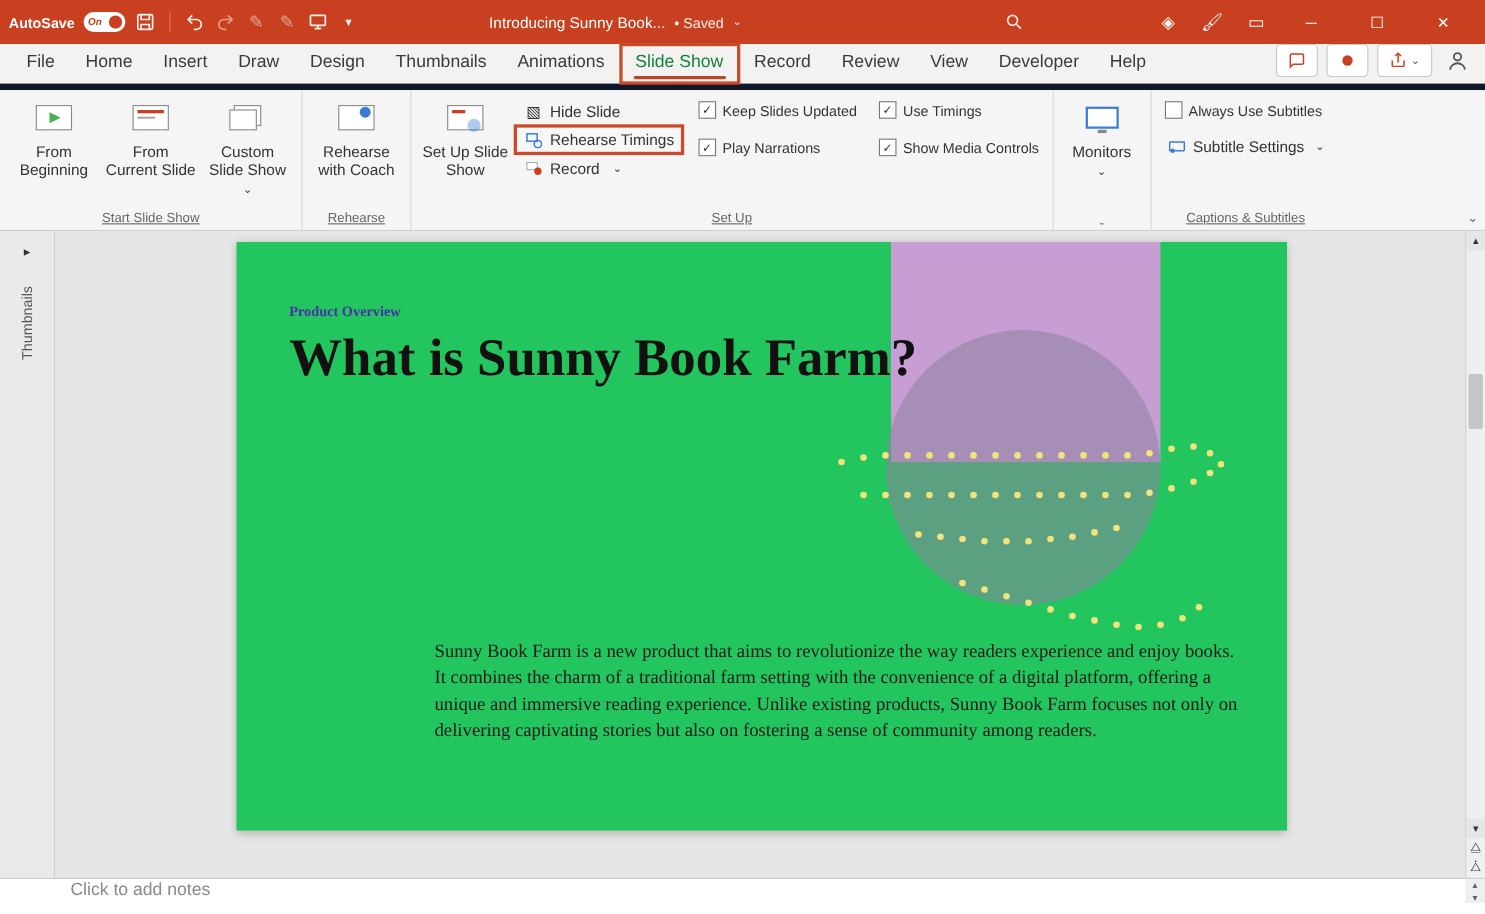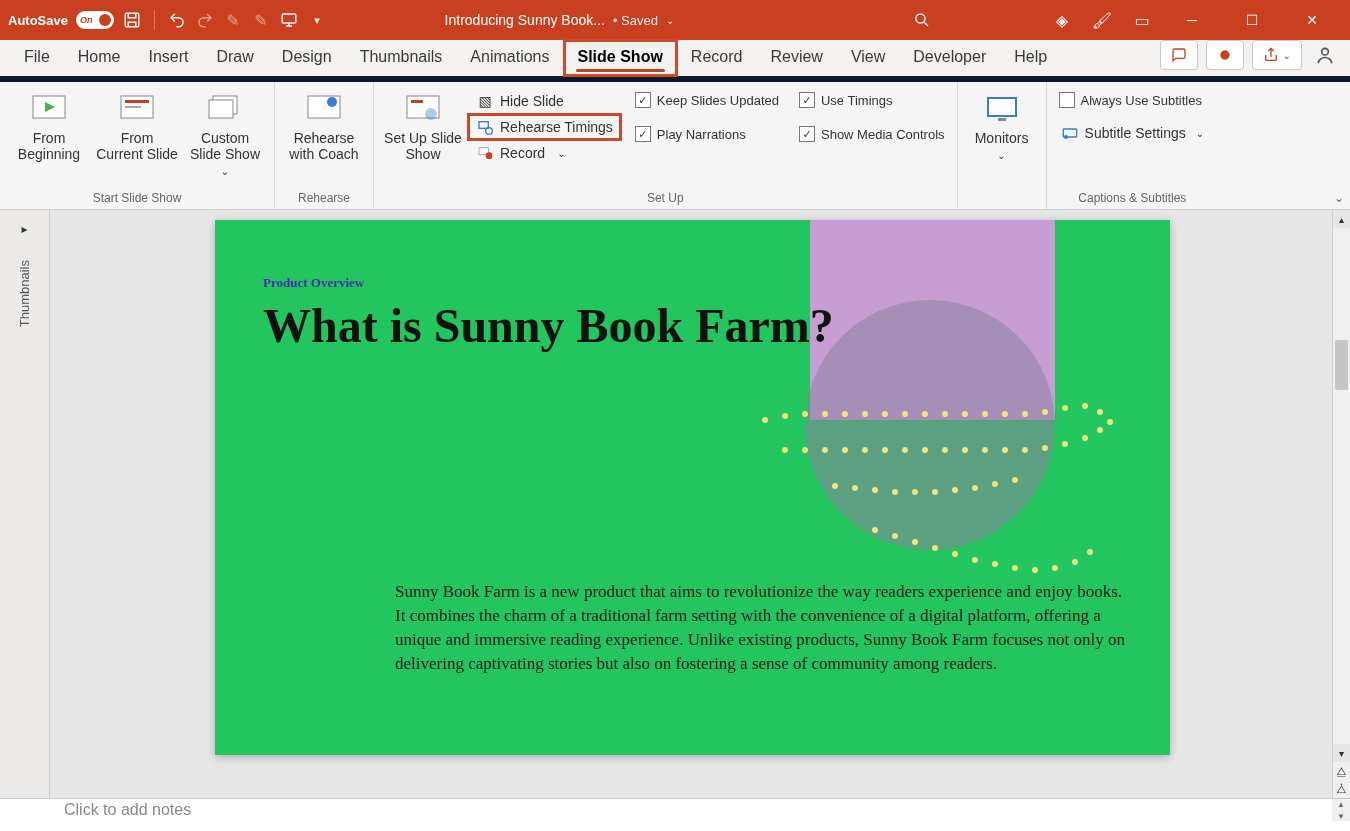--- a/index.html
+++ b/index.html
@@ -16,31 +16,31 @@
   .doc-title { flex: 1; text-align: center; font-size: 14px; display:flex; align-items:center; justify-content:center; gap:8px;}
   .doc-saved { font-size: 13px; opacity:.9; }
   .chev-down { font-size:10px; opacity:.9; }
   .search-area { width: 260px; display:flex; justify-content:center;}
   .search-icon { font-size: 16px; opacity:.9;}
   .win-area { display:flex; align-items:center; gap: 20px; padding-right: 10px;}
   .win-btn { width: 40px; height: 40px; display:flex; align-items:center; justify-content:center; font-size: 14px;}
   
   .tabstrip { height: 42px; background: #f3f2f1; display:flex; align-items:flex-end; padding: 0 10px; border-bottom: 6px solid #0f172a;}
   .tab { padding: 8px 14px 10px; font-size: 16px; color: #3b3a39; cursor:pointer; position:relative;}
-  .tab.active { color: #000000; font-weight:700;margin-top:11px;}
+  .tab.active { color: #15803d; font-weight:400;margin-top:11px;}
   .tab.active::after { content:""; position:absolute; left:12px; right:12px; bottom:4px; height:3px; background:#b7472a; border-radius:2px;}
   .tab.highlight-box { outline: 3px solid #c94b2b; outline-offset: -2px; }
   .tabstrip-right { margin-left:auto; display:flex; gap:8px; align-items:center; padding-bottom:6px;}
   .tbtn { height: 30px; border:1px solid #c9c8c7; border-radius:4px; background:#fff; display:flex; align-items:center; justify-content:center; padding:0 10px; font-size:14px;}
   .tbtn.rec { color:#c8401f;}
   .mini-user { width: 30px; height: 30px; display:flex; align-items:center; justify-content:center; font-size:18px;}
   
   .ribbon { height: 128px; background: #f5f5f5; display:flex; border-bottom:1px solid #d0cfce; position:relative;}
   .rib-group { display:flex; flex-direction:column; border-right:1px solid #d8d7d6; padding: 6px 8px 2px; }
-  .rib-group-label { font-size:12px; color:#666; text-align:center; padding: 4px 0 2px;}
+  .rib-group-label { font-size:12px; color:#666; text-align:center; padding: 4px 0 2px; text-decoration: underline;}
   .rib-buttons-row { display:flex; flex:1; align-items:flex-start; gap: 6px;}
   .big-btn { display:flex; flex-direction:column; align-items:center; width: 82px; text-align:center; font-size:14px; gap:4px; padding-top:4px; cursor:pointer;}
   .big-btn .ico { width: 42px; height: 34px; display:flex; align-items:center; justify-content:center; }
   .small-btn { display:flex; align-items:center; gap:6px; font-size:14px; padding:2px 6px; cursor:pointer; white-space:nowrap;}
   .small-btn .sico { width:18px; height:18px; display:flex; align-items:center; justify-content:center; font-size:14px;}
   .stack { display:flex; flex-direction:column; gap:4px; }
   .chk { display:flex; align-items:center; gap:6px; font-size:13px; white-space:nowrap; padding: 2px 4px;}
   .chk .box { width:16px; height:16px; border:1px solid #777; display:flex; align-items:center; justify-content:center; font-size:12px; color:#333; background:#fff;}
   .chk .box.empty { }
   .chk .box.checked::after { content:"✓"; font-size:11px;}

